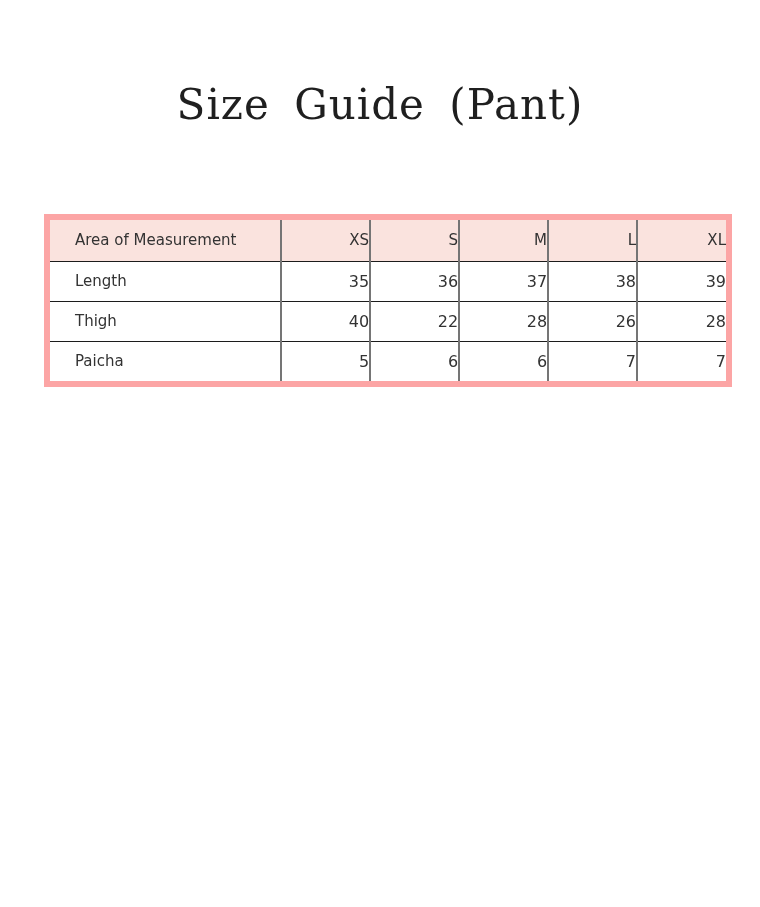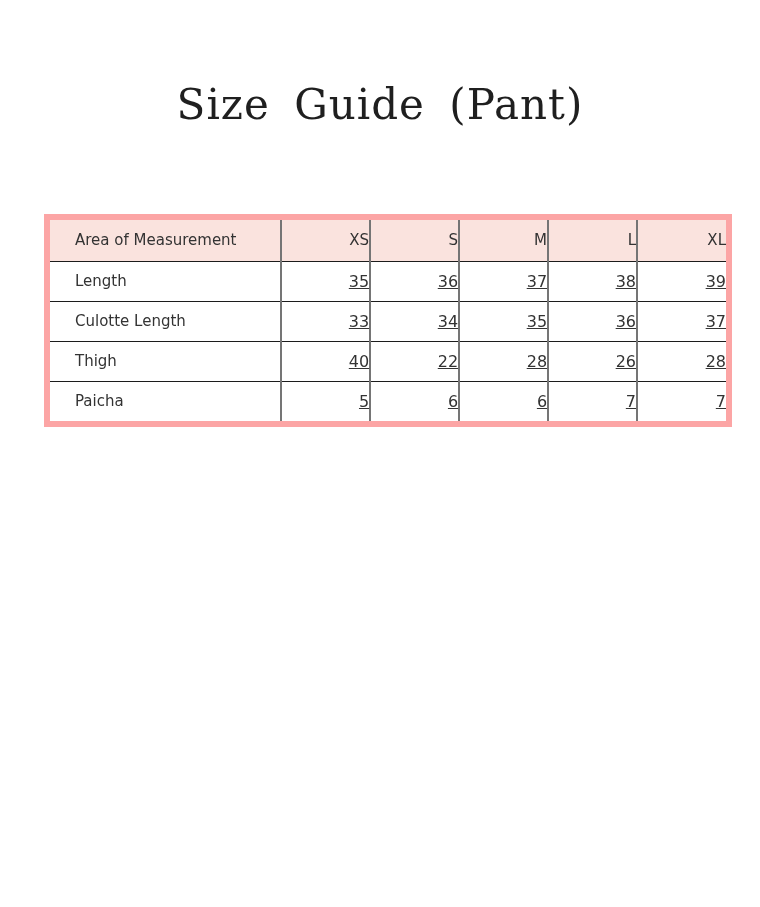--- a/index.html
+++ b/index.html
@@ -63,21 +63,21 @@
     padding-left: 25px;
   }
   thead th.size-col, tbody td.size-col {
     text-align: right;
     padding: 0;
   }
   tbody td {
     height: 40px;
     font-size: 15px;
   }
-  tbody td.size-col { font-size: 16px; text-decoration: underline; }
+  tbody td.size-col { font-size: 16px; }
 </style>
 </head>
 <body>
 
 <div class="page">
 
   <h1 class="title">Size Guide (Pant)</h1>
 
   <div class="table-wrap">
     <table class="size-guide">
@@ -102,28 +102,20 @@
       <tbody>
         <tr>
           <td class="area-col">Length</td>
           <td class="size-col">35</td>
           <td class="size-col">36</td>
           <td class="size-col">37</td>
           <td class="size-col">38</td>
           <td class="size-col">39</td>
         </tr>
         <tr>
-          <td class="area-col">Culotte Length</td>
-          <td class="size-col">33</td>
-          <td class="size-col">34</td>
-          <td class="size-col">35</td>
-          <td class="size-col">36</td>
-          <td class="size-col">37</td>
-        </tr>
-        <tr>
           <td class="area-col">Thigh</td>
           <td class="size-col">40</td>
           <td class="size-col">22</td>
           <td class="size-col">28</td>
           <td class="size-col">26</td>
           <td class="size-col">28</td>
         </tr>
         <tr>
           <td class="area-col">Paicha</td>
           <td class="size-col">5</td>

